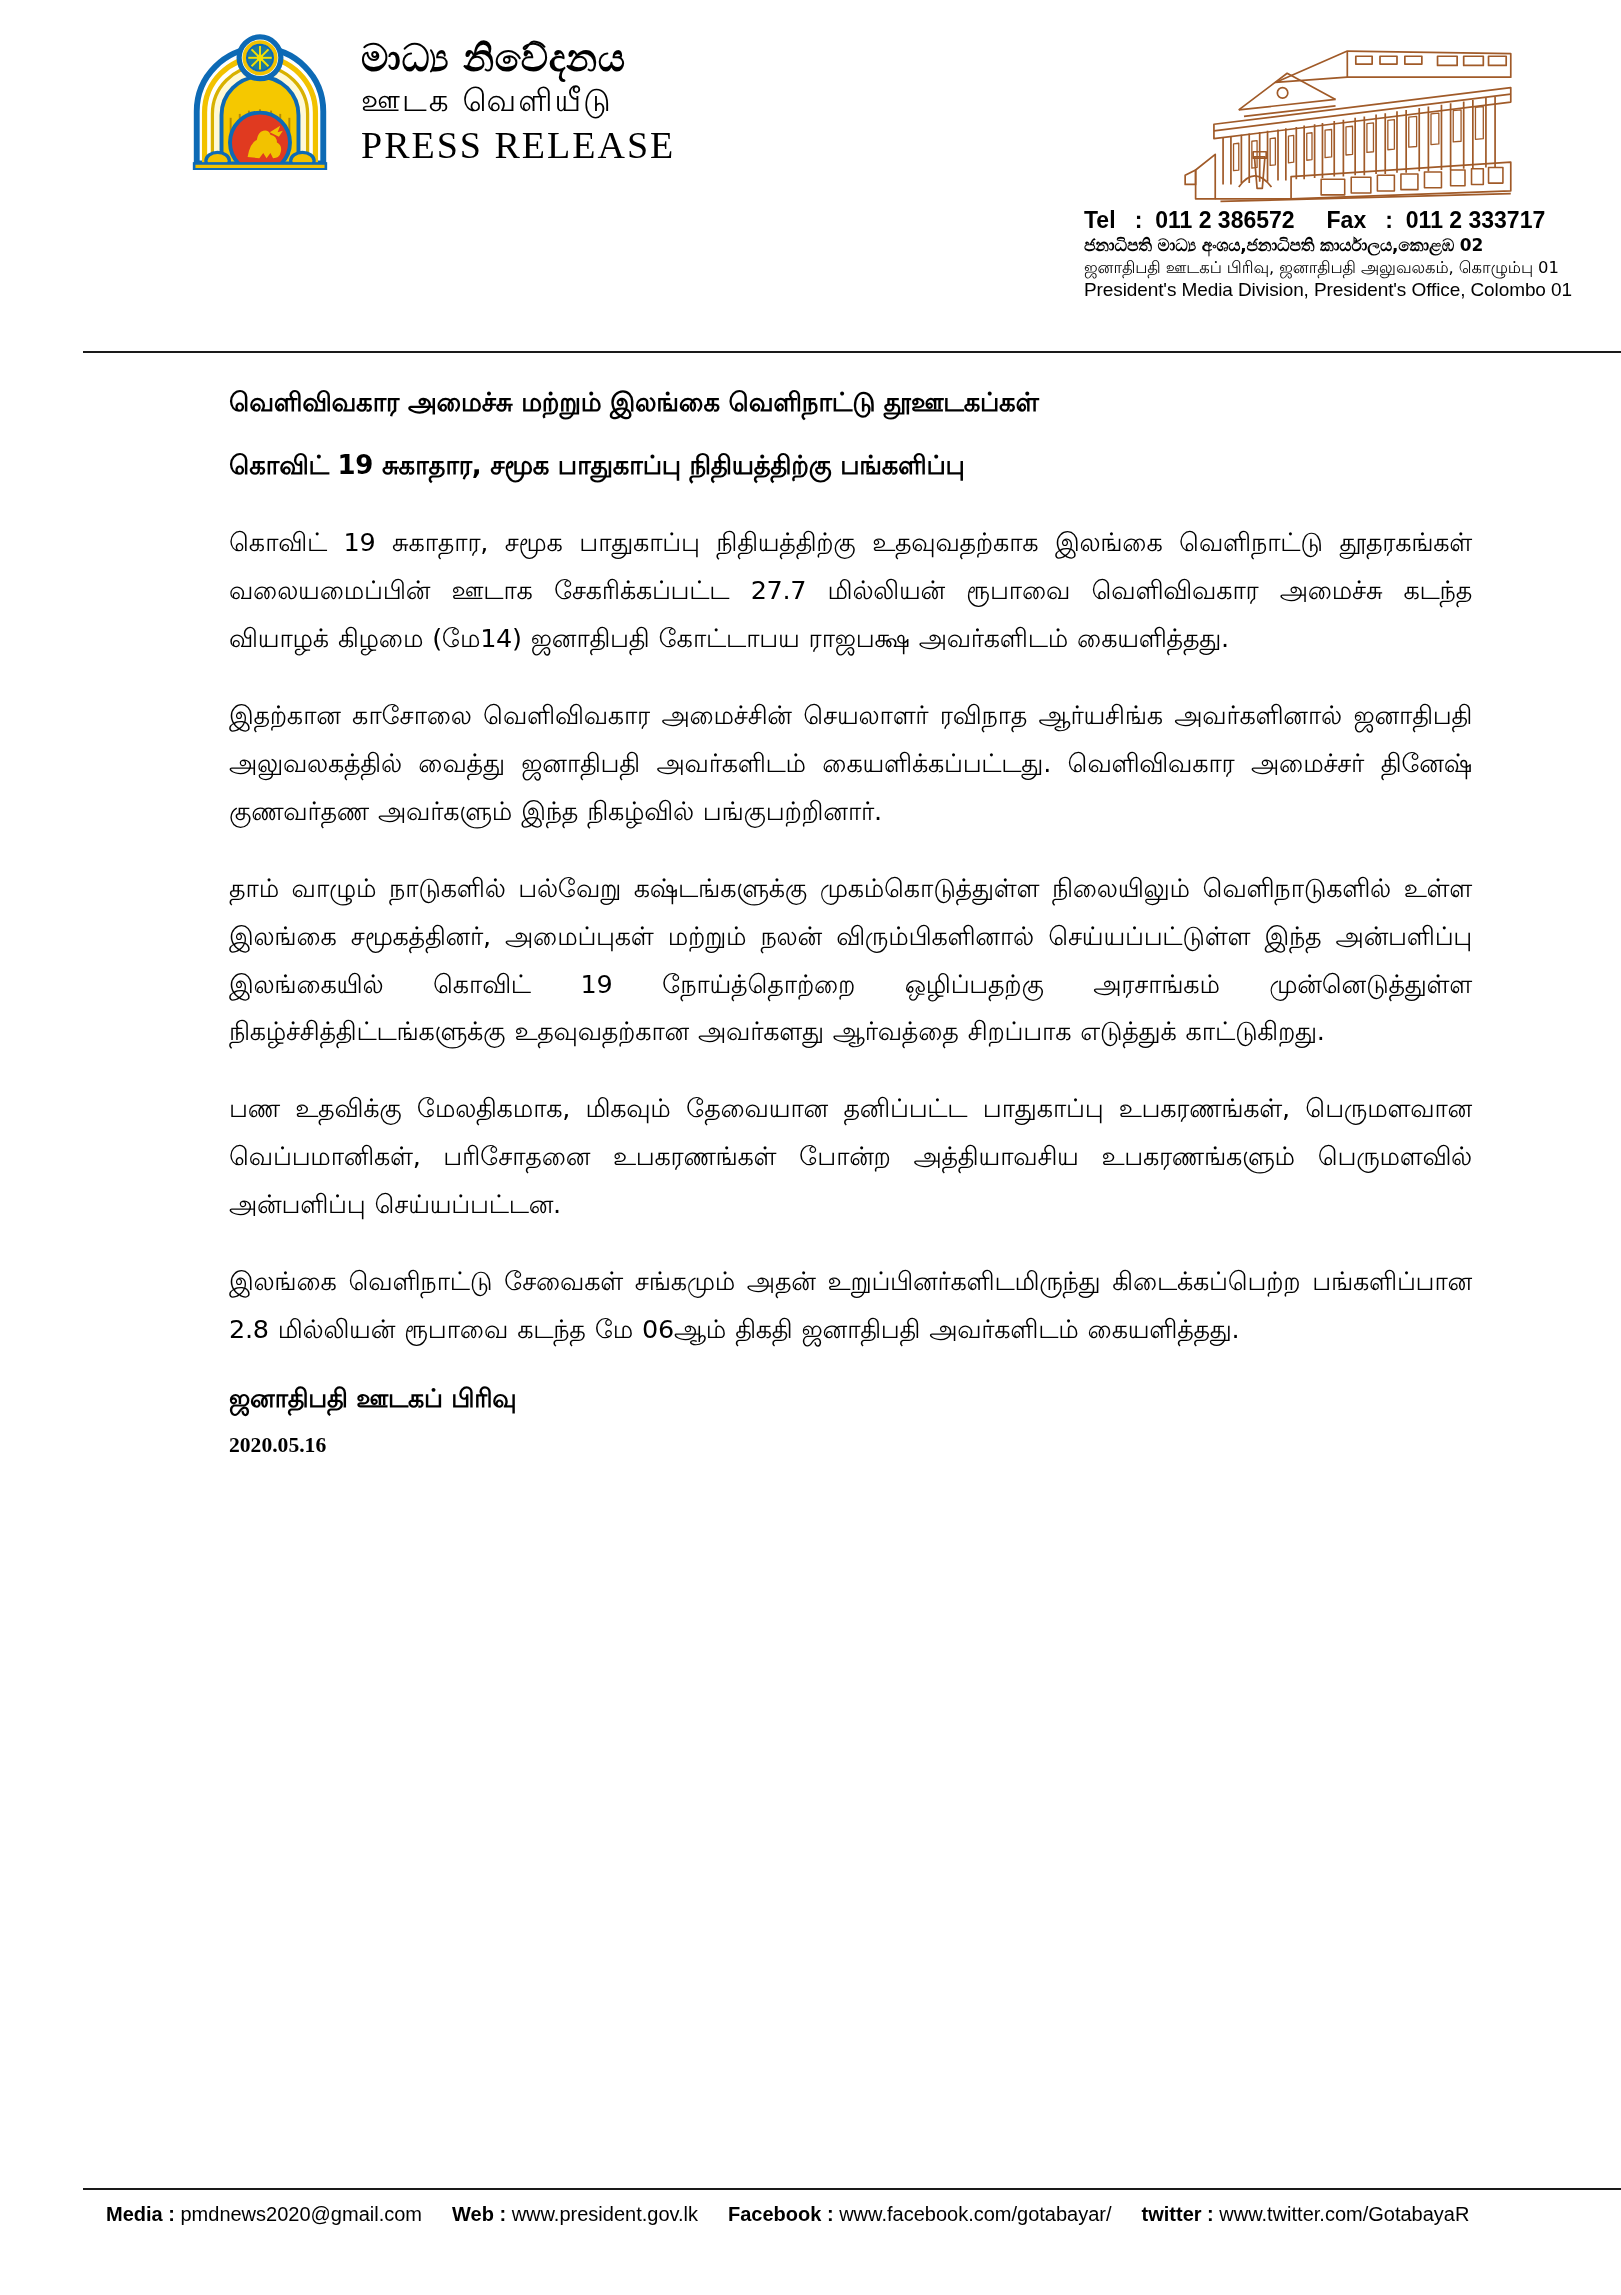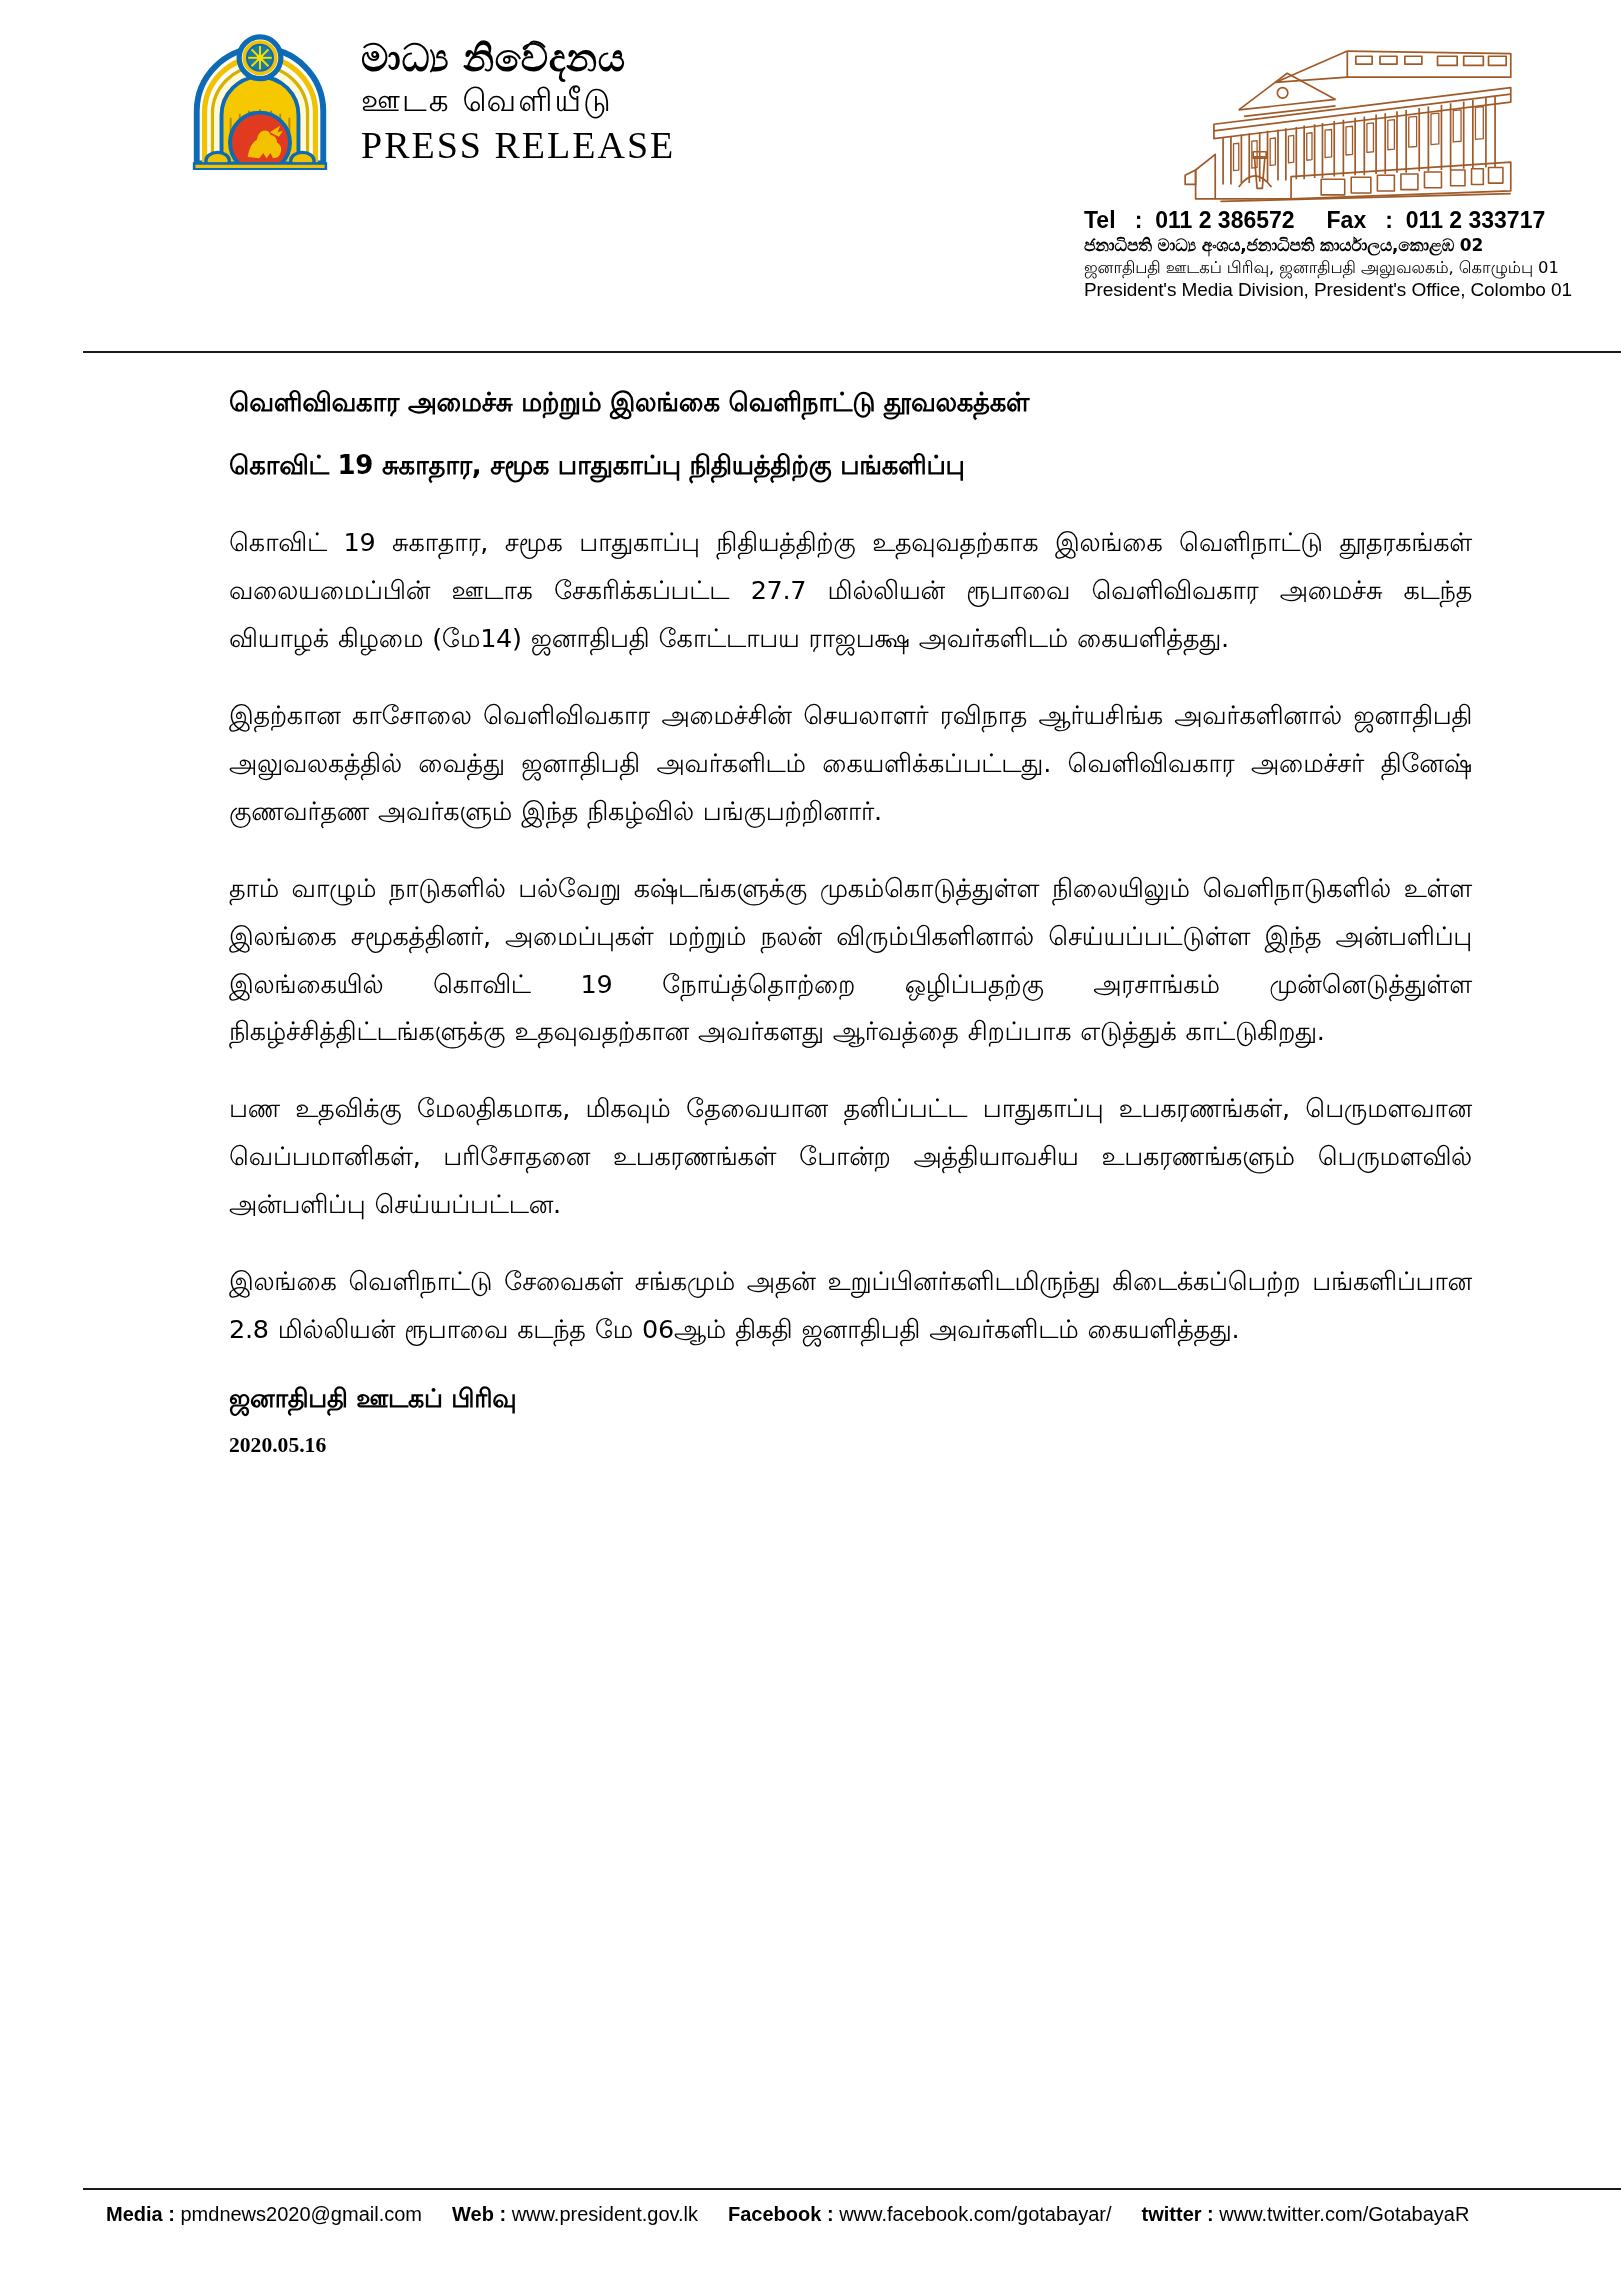--- a/index.html
+++ b/index.html
@@ -336,21 +336,21 @@
       <div class="hr-line hr-en">President's Media Division, President's Office, Colombo 01</div>
 
     </div>
 
   </div>
 
   <div class="rule-top"></div>
 
   <div class="content">
 
-    <div class="doc-title">வெளிவிவகார அமைச்சு மற்றும் இலங்கை வெளிநாட்டு தூவலகத்கள்</div>
+    <div class="doc-title">வெளிவிவகார அமைச்சு மற்றும் இலங்கை வெளிநாட்டு தூஊடகப்கள்</div>
 
     <div class="doc-subtitle">கொவிட் 19 சுகாதார, சமூக பாதுகாப்பு நிதியத்திற்கு பங்களிப்பு</div>
 
     <p class="para">கொவிட் 19 சுகாதார, சமூக பாதுகாப்பு நிதியத்திற்கு உதவுவதற்காக இலங்கை வெளிநாட்டு தூதரகங்கள் வலையமைப்பின் ஊடாக சேகரிக்கப்பட்ட 27.7 மில்லியன் ரூபாவை வெளிவிவகார அமைச்சு கடந்த வியாழக் கிழமை (மே14) ஜனாதிபதி கோட்டாபய ராஜபக்ஷ அவர்களிடம் கையளித்தது.</p>
     <p class="para">இதற்கான காசோலை வெளிவிவகார அமைச்சின் செயலாளர் ரவிநாத ஆர்யசிங்க அவர்களினால் ஜனாதிபதி அலுவலகத்தில் வைத்து ஜனாதிபதி அவர்களிடம் கையளிக்கப்பட்டது. வெளிவிவகார அமைச்சர் தினேஷ் குணவர்தண அவர்களும் இந்த நிகழ்வில் பங்குபற்றினார்.</p>
     <p class="para">தாம் வாழும் நாடுகளில் பல்வேறு கஷ்டங்களுக்கு முகம்கொடுத்துள்ள நிலையிலும் வெளிநாடுகளில் உள்ள இலங்கை சமூகத்தினர், அமைப்புகள் மற்றும் நலன் விரும்பிகளினால் செய்யப்பட்டுள்ள இந்த அன்பளிப்பு இலங்கையில் கொவிட் 19 நோய்த்தொற்றை ஒழிப்பதற்கு அரசாங்கம் முன்னெடுத்துள்ள நிகழ்ச்சித்திட்டங்களுக்கு உதவுவதற்கான அவர்களது ஆர்வத்தை சிறப்பாக எடுத்துக் காட்டுகிறது.</p>
     <p class="para">பண உதவிக்கு மேலதிகமாக, மிகவும் தேவையான தனிப்பட்ட பாதுகாப்பு உபகரணங்கள், பெருமளவான வெப்பமானிகள், பரிசோதனை உபகரணங்கள் போன்ற அத்தியாவசிய உபகரணங்களும் பெருமளவில் அன்பளிப்பு செய்யப்பட்டன.</p>
     <p class="para">இலங்கை வெளிநாட்டு சேவைகள் சங்கமும் அதன் உறுப்பினர்களிடமிருந்து கிடைக்கப்பெற்ற பங்களிப்பான 2.8 மில்லியன் ரூபாவை கடந்த மே 06ஆம் திகதி ஜனாதிபதி அவர்களிடம் கையளித்தது.</p>
 
     <div class="sign">ஜனாதிபதி ஊடகப் பிரிவு</div>

